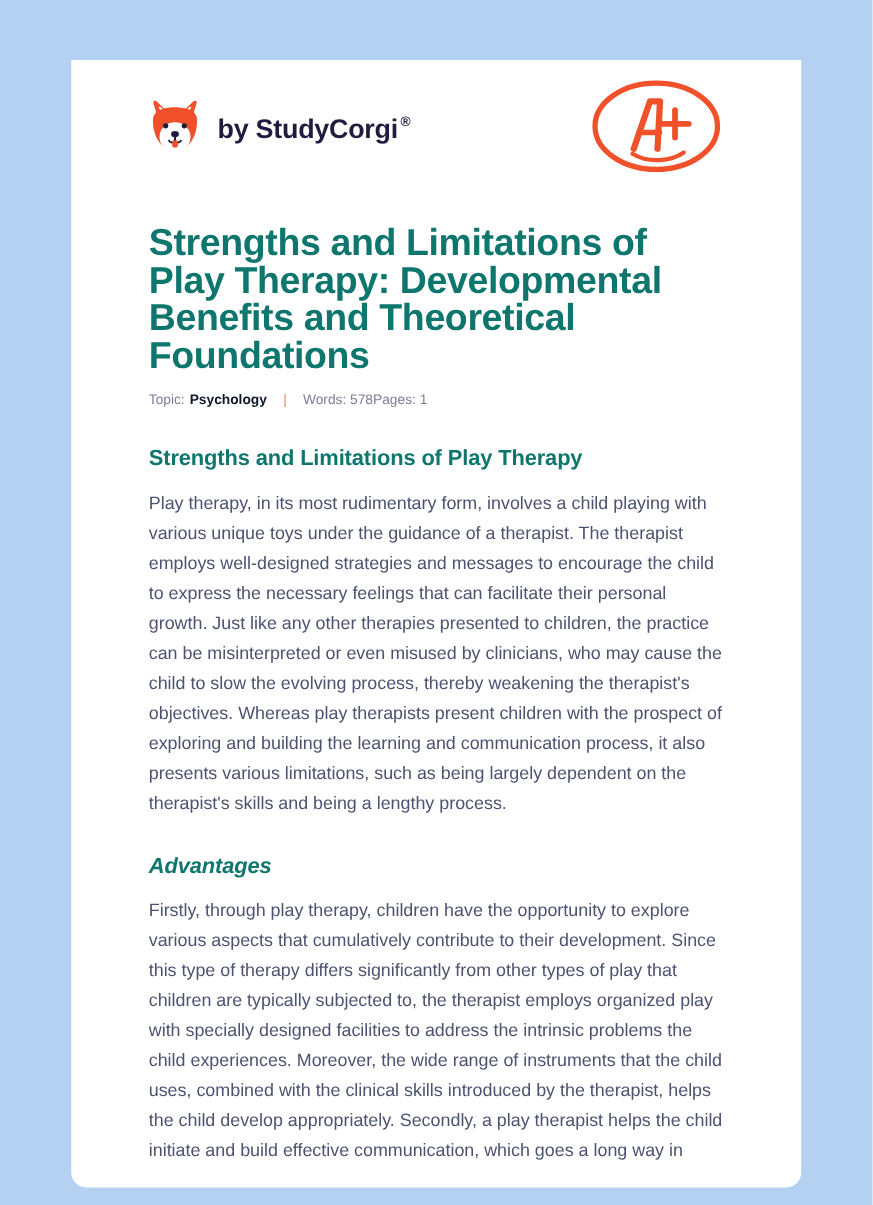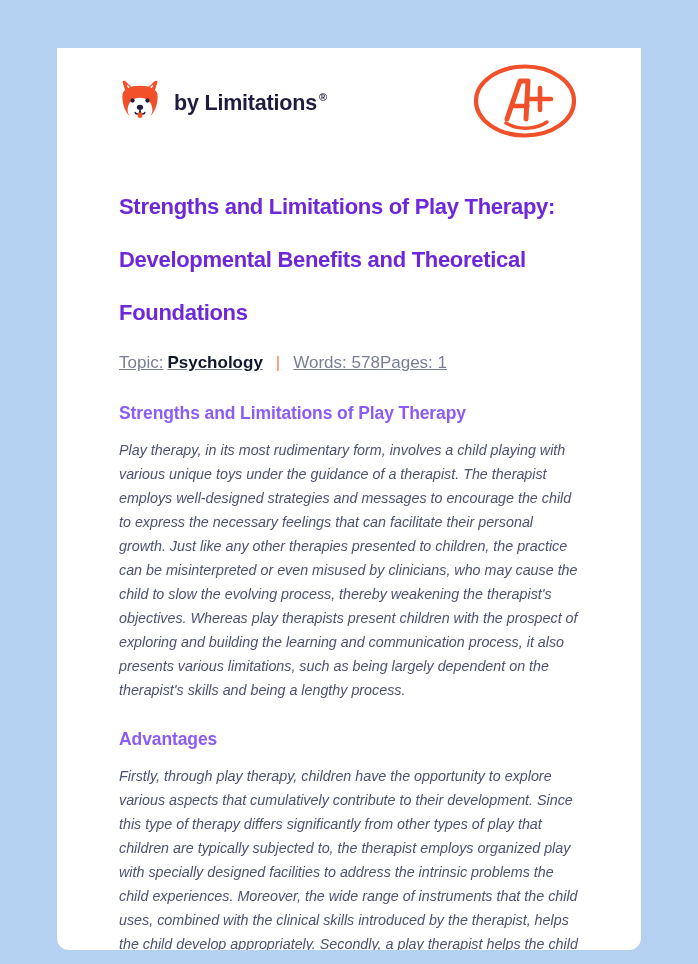--- a/index.html
+++ b/index.html
@@ -66,69 +66,67 @@
   }
   .grade-badge {
     width: 108px;
     height: 84px;
     display: block;
     flex: 0 0 auto;
   }
 
   
   .doc-title {
-    font-size: 22px;
-    line-height: 53px;
+    font-size: 30px;
+    line-height: 30px;
     font-weight: bold;
-    color: #6d28d9;
+    color: #0f766e;
     letter-spacing: -0.3px;
     margin: 0;
     padding-top: 28px;
   }
 
   
   .doc-meta {
     margin-top: 14px;
-    font-size: 17px;
+    font-size: 11px;
     color: #7b7f96;
     display: flex;
     align-items: center;
     white-space: nowrap;
-    text-decoration: underline;
   }
   .doc-meta .meta-label { color: #7b7f96; }
   .doc-meta .meta-topic {
     color: #0f172a;
     font-weight: bold;
     margin-left: 4px;
   }
   .doc-meta .meta-sep {
     color: #f4805c;
     margin: 0 13px;
   }
   .doc-meta .meta-words { }
 
   
   .section-heading {
     font-size: 17.5px;
     font-weight: bold;
-    color: #8b5cf6;
+    color: #0f766e;
     margin: 0;
     padding-top: 30px;
     letter-spacing: -0.1px;
   }
-  .section-heading.second { padding-top: 27px; }
+  .section-heading.second { padding-top: 27px; font-style: italic; }
   .body-paragraph {
     font-size: 14.3px;
     line-height: 24px;
     color: #4d5270;
     margin: 0;
     padding-top: 14px;
     text-align: left;
-    font-style: italic;
   }
 </style>
 </head>
 <body>
 
 <div class="page-sheet">
   <div class="sheet-inner">
 
     <div class="doc-header">
 
@@ -140,21 +138,21 @@
           <path d="M3.5 17 C3.5 9 12 6 22 6 C32 6 40.5 9 40.5 17 C40.5 30 34 42 22 42 C10 42 3.5 30 3.5 17 Z" fill="#f0502a"></path>
           <ellipse cx="22" cy="31" rx="13" ry="12.5" fill="#ffffff"></ellipse>
           <circle cx="14.2" cy="21.5" r="2.2" fill="#1f1c3f"></circle>
           <circle cx="29.8" cy="21.5" r="2.2" fill="#1f1c3f"></circle>
           <ellipse cx="22" cy="28.5" rx="3.3" ry="2.7" fill="#1f1c3f"></ellipse>
           <path d="M22 31 L22 33" stroke="#1f1c3f" stroke-width="1.6" stroke-linecap="round"></path>
           <path d="M22 33 C22 36 18.2 36.4 17 34" stroke="#1f1c3f" stroke-width="1.6" fill="none" stroke-linecap="round"></path>
           <path d="M22 33 C22 36 25.8 36.4 27 34" stroke="#1f1c3f" stroke-width="1.6" fill="none" stroke-linecap="round"></path>
           <path d="M19.6 34.5 C19.6 33.6 24.4 33.6 24.4 34.5 L24.4 38.2 C24.4 40.2 19.6 40.2 19.6 38.2 Z" fill="#f0502a"></path>
         </svg>
-        <span class="brand-text"><span>by </span><span>Limitations</span><span class="reg">®</span></span>
+        <span class="brand-text"><span>by </span><span>StudyCorgi</span><span class="reg">®</span></span>
       </div>
 
       <svg class="grade-badge" viewBox="0 0 108 84">
         <ellipse cx="54" cy="40" rx="49" ry="34.5" fill="none" stroke="#f0502a" stroke-width="4.2"></ellipse>
         <path d="M36 58 L49 20 L57 20 L55 58" fill="none" stroke="#f0502a" stroke-width="5" stroke-linecap="round" stroke-linejoin="round"></path>
         <path d="M41.5 45 L56.5 45" stroke="#f0502a" stroke-width="4.4" stroke-linecap="round"></path>
         <path d="M69 27 L69 49" stroke="#f0502a" stroke-width="4.6" stroke-linecap="round"></path>
         <path d="M59 38 L80 38" stroke="#f0502a" stroke-width="4.6" stroke-linecap="round"></path>
         <path d="M35 62 C48 70 66 68 76 61" fill="none" stroke="#f0502a" stroke-width="3.4" stroke-linecap="round"></path>
       </svg>

